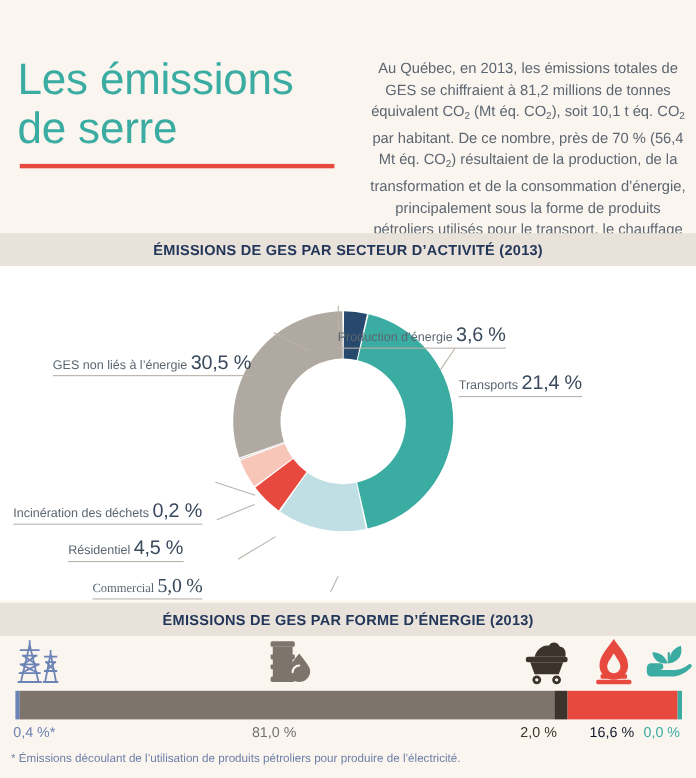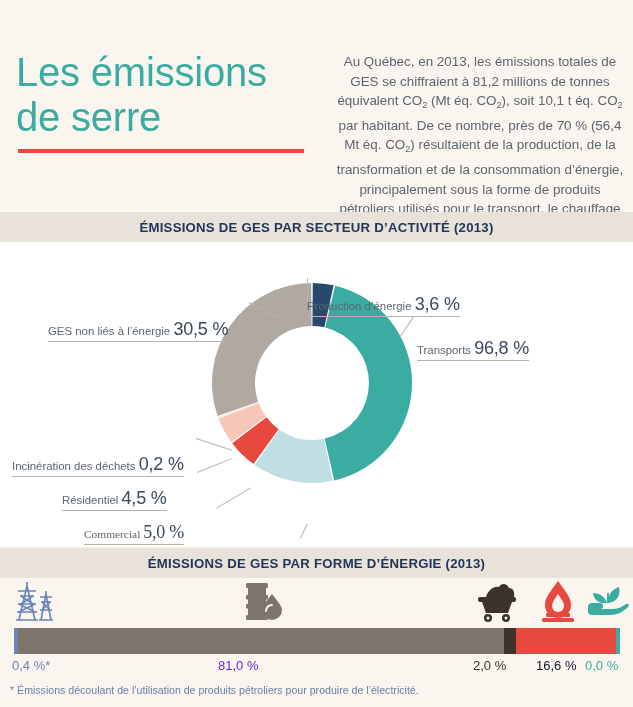--- a/index.html
+++ b/index.html
@@ -117,21 +117,21 @@
     <div class="dlabel" style="left:307px; top:12px;">
       <div class="inner">
         <span class="nm">Production d’énergie </span><span class="pc">3,6 %</span>
         <div class="rule"></div>
       </div>
     </div>
     <div class="vtick" style="left:307px; top:36px; height:22px;"></div>
 
     <div class="dlabel" style="left:417px; top:56px;">
       <div class="inner">
-        <span class="nm">Transports </span><span class="pc">96,8 %</span>
+        <span class="nm">Transports </span><span class="pc">21,4 %</span>
         <div class="rule"></div>
       </div>
     </div>
     <div class="leader" style="left:400px; top:94px; width:24px; transform:rotate(-56deg);"></div>
 
     <div class="dlabel" style="left:12px; top:172px;">
       <div class="inner">
         <span class="nm">Incinération des déchets </span><span class="pc">0,2 %</span>
         <div class="rule"></div>
       </div>
@@ -242,21 +242,21 @@
     <div class="bar">
       <div class="seg" style="width: 3.96353px; background: rgb(107, 131, 181);"></div>
       <div class="seg" style="width: 486.385px; background: rgb(125, 116, 108);"></div>
       <div class="seg" style="width: 12.0095px; background: rgb(59, 51, 44);"></div>
       <div class="seg" style="width: 99.6788px; background: rgb(232, 73, 63);"></div>
       <div class="seg" style="width: 3.96353px; background: rgb(58, 172, 161);"></div>
     </div>
 
     <div class="bar-labels">
       <div class="blabel" style="left: 12px; color: rgb(107, 131, 181);">0,4 %*</div>
-      <div class="blabel" style="left: 218px; color: #6d28d9;">81,0 %</div>
+      <div class="blabel" style="left: 229px; color: #737373;">81,0 %</div>
       <div class="blabel" style="left: 473px; color: rgb(59, 51, 44);">2,0 %</div>
       <div class="blabel" style="left: 524px; color: #0f172a; margin-left: 12px;">16,6 %</div>
       <div class="blabel" style="left: 585px; color: rgb(58, 172, 161);">0,0 %</div>
     </div>
   </div>
 
   <div class="footnote">* Émissions découlant de l’utilisation de produits pétroliers pour produire de l’électricité.</div>
 </div>
 
 </body></html>

